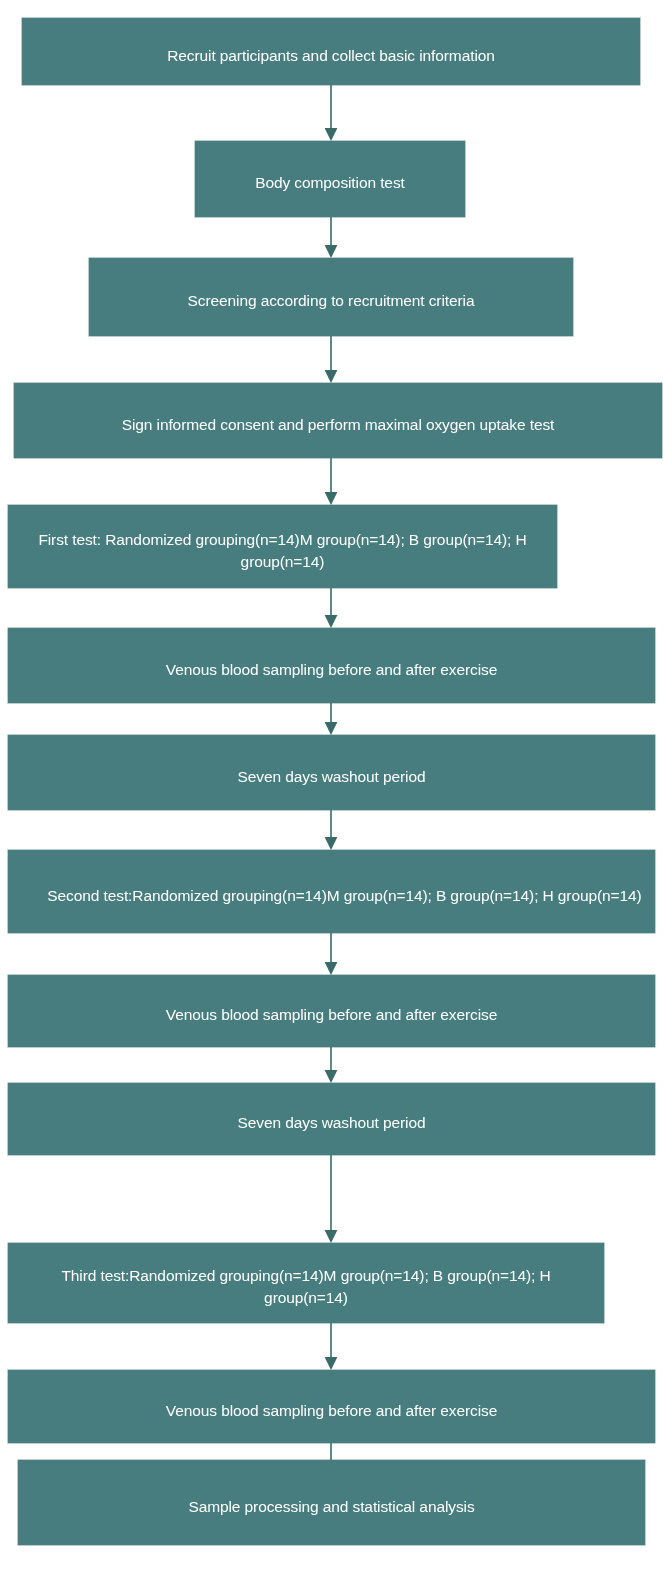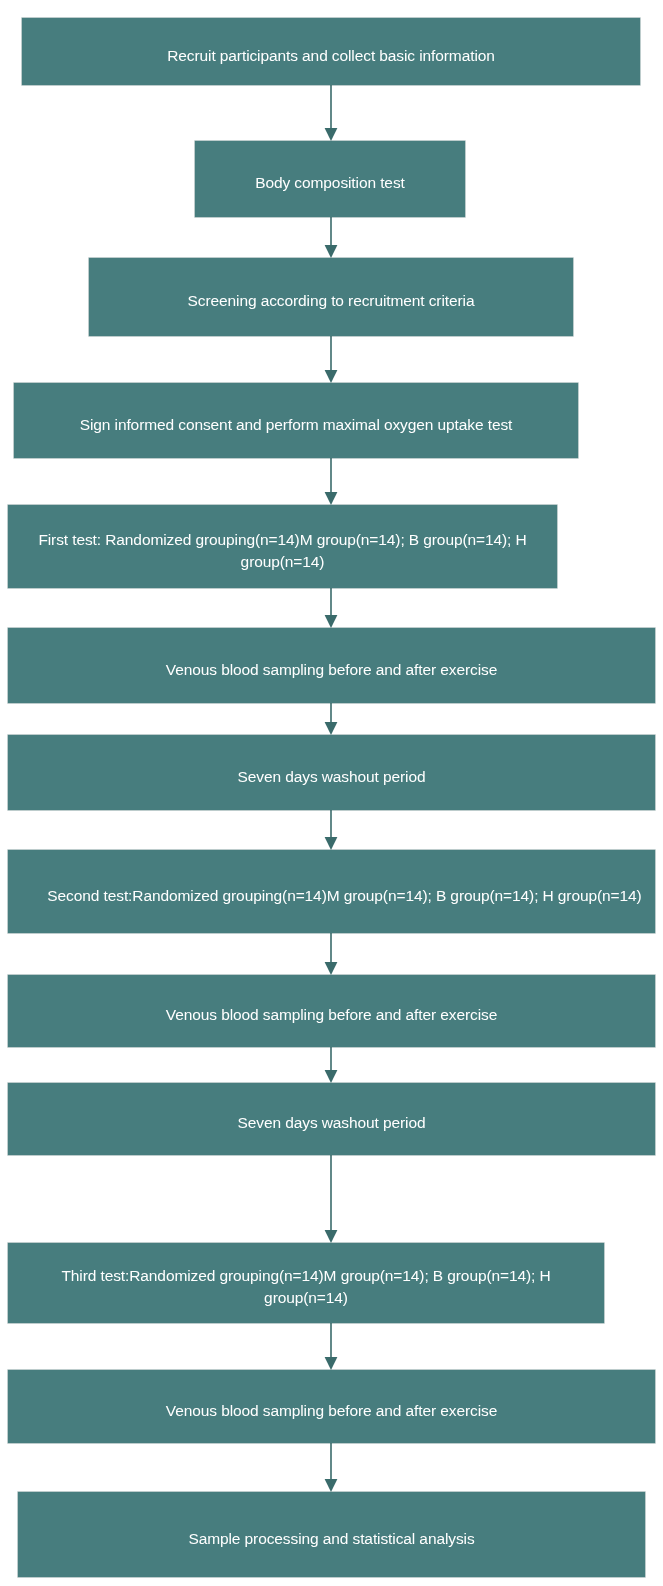--- a/index.html
+++ b/index.html
@@ -136,21 +136,21 @@
     </div>
     <div class="node" style="left: 22px; top: 18px; width: 618px; height: 67px; background: rgb(71, 125, 126); color: rgb(255, 255, 255);">
       <span class="node-label">Recruit participants and collect basic information</span>
     </div>
     <div class="node" style="left: 195px; top: 141px; width: 270px; height: 76px; background: rgb(71, 125, 126); color: rgb(255, 255, 255);">
       <span class="node-label">Body composition test</span>
     </div>
     <div class="node" style="left: 89px; top: 258px; width: 484px; height: 78px; background: rgb(71, 125, 126); color: rgb(255, 255, 255);">
       <span class="node-label">Screening according to recruitment criteria</span>
     </div>
-    <div class="node" style="left: 14px; top: 383px; width: 564px; height: 75px; background: rgb(71, 125, 126); color: rgb(255, 255, 255);">
+    <div class="node" style="left: 14px; top: 383px; width: 648px; height: 75px; background: rgb(71, 125, 126); color: rgb(255, 255, 255);">
       <span class="node-label">Sign informed consent and perform maximal oxygen uptake test</span>
     </div>
     <div class="node" style="left: 8px; top: 505px; width: 549px; height: 83px; background: rgb(71, 125, 126); color: rgb(255, 255, 255);">
       <span class="node-label">First test: Randomized grouping(n=14)M group(n=14); B group(n=14); H group(n=14)</span>
     </div>
     <div class="node" style="left: 8px; top: 628px; width: 647px; height: 75px; background: rgb(71, 125, 126); color: rgb(255, 255, 255);">
       <span class="node-label">Venous blood sampling before and after exercise</span>
     </div>
     <div class="node" style="left: 8px; top: 735px; width: 647px; height: 75px; background: rgb(71, 125, 126); color: rgb(255, 255, 255);">
       <span class="node-label">Seven days washout period</span>
@@ -163,16 +163,16 @@
     </div>
     <div class="node" style="left: 8px; top: 1083px; width: 647px; height: 72px; background: rgb(71, 125, 126); color: rgb(255, 255, 255);">
       <span class="node-label">Seven days washout period</span>
     </div>
     <div class="node" style="left: 8px; top: 1243px; width: 596px; height: 80px; background: rgb(71, 125, 126); color: rgb(255, 255, 255);">
       <span class="node-label">Third test:Randomized grouping(n=14)M group(n=14); B group(n=14); H group(n=14)</span>
     </div>
     <div class="node" style="left: 8px; top: 1370px; width: 647px; height: 73px; background: rgb(71, 125, 126); color: rgb(255, 255, 255);">
       <span class="node-label">Venous blood sampling before and after exercise</span>
     </div>
-    <div class="node" style="left: 18px; top: 1492px; width: 627px; height: 85px; background: rgb(71, 125, 126); color: rgb(255, 255, 255);">
+    <div class="node" style="left: 18px; top: 1460px; width: 627px; height: 85px; background: rgb(71, 125, 126); color: rgb(255, 255, 255);">
       <span class="node-label">Sample processing and statistical analysis</span>
     </div>
   </div>
 
 </body></html>

